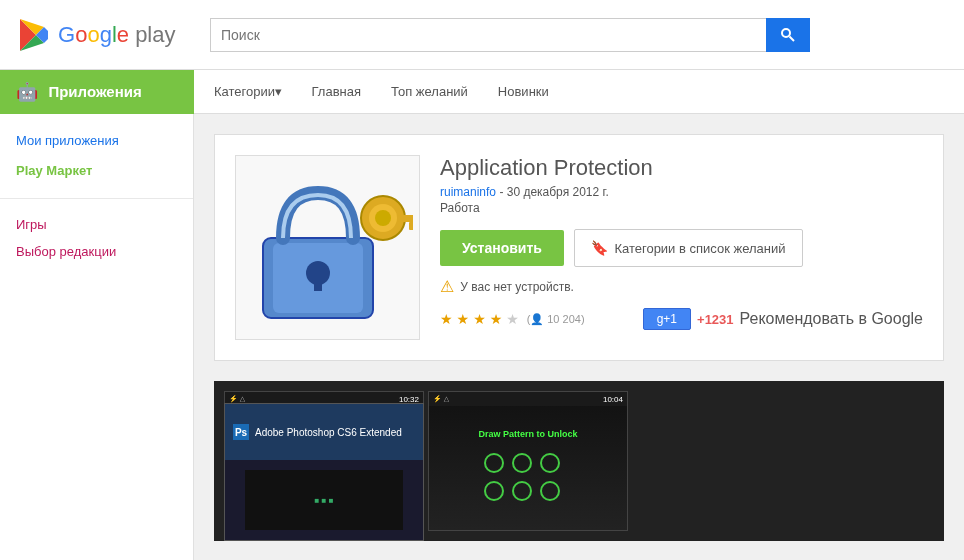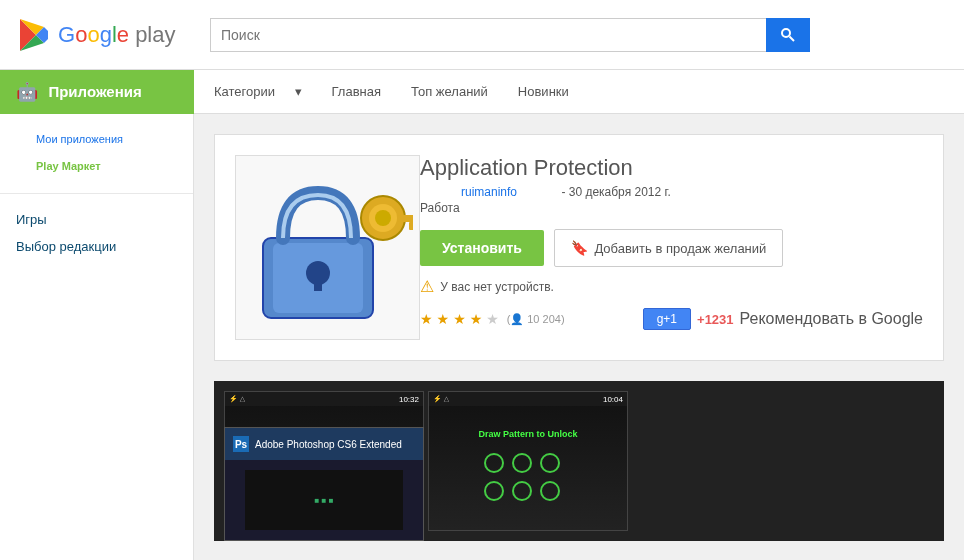--- a/index.html
+++ b/index.html
@@ -87,72 +87,72 @@
       gap: 30px;
       padding: 0 20px;
     }
     .nav-link {
       color: #555;
       font-size: 13px;
       cursor: pointer;
       text-decoration: none;
       display: flex;
       align-items: center;
-      gap: 20px;
+      gap: 0;
     }
 
     
     .main-layout {
       display: flex;
       height: 456px;
     }
 
     
     .sidebar {
       width: 194px;
       background: #fff;
       border-right: 1px solid #e0e0e0;
       padding: 12px 0;
       flex-shrink: 0;
     }
     .sidebar-item {
       padding: 6px 16px;
       cursor: pointer;
       color: #1a73e8;
-      font-size: 11px;
+      font-size: 13px;
       line-height: 1.4;
-      margin-left: 20px;
     }
     .sidebar-item.active { color: #78c443; font-weight: bold; }
     .sidebar-section {
       margin-top: 12px;
       padding-top: 12px;
       border-top: 1px solid #e8e8e8;
     }
     .sidebar-section-item {
       padding: 6px 16px;
       cursor: pointer;
-      color: #0c4a6e;
+      color: #be185d;
       font-size: 13px;
     }
 
     
     .content {
       flex: 1;
       background: #f0f0f0;
       overflow-y: auto;
       padding: 20px;
     }
 
     
     .app-card {
       background: #fff;
       border: 1px solid #ddd;
       padding: 20px;
       display: flex;
+      gap: 20px;
       margin-bottom: 20px;
     }
     .app-icon-area {
       width: 185px;
       height: 185px;
       background: #f8f8f8;
       border: 1px solid #ddd;
       display: flex;
       align-items: center;
       justify-content: center;
@@ -165,21 +165,21 @@
       font-size: 22px;
       color: #555;
       font-weight: normal;
       margin-bottom: 4px;
     }
     .app-author {
       color: #1a73e8;
       font-size: 12px;
       margin-bottom: 2px;
     }
-    .app-author span { color: #555; margin-left: 41px; }
+    .app-author span { color: #555; }
     .app-category {
       color: #555;
       font-size: 12px;
       margin-bottom: 14px;
     }
     .app-actions {
       display: flex;
       gap: 10px;
       align-items: center;
       margin-bottom: 10px;
@@ -330,21 +330,21 @@
       position: absolute;
       bottom: 0;
       left: 10px;
       width: 200px;
       background: #2a2a2a;
       border: 1px solid #555;
       z-index: 10;
     }
     .ps-title-bar {
       background: #1e3a5f;
-      padding: 8px 8px;
+      padding: 20px 8px;
       display: flex;
       align-items: center;
       gap: 6px;
     }
     .ps-icon {
       width: 16px;
       height: 16px;
       background: #1a6bb5;
       display: flex;
       align-items: center;
@@ -474,21 +474,21 @@
         <div class="app-author">
           <span style="color:#1a73e8;">ruimaninfo</span>
           <span style="color:#555;">- 30 декабря 2012 г.</span>
         </div>
         <div class="app-category">Работа</div>
 
         <div class="app-actions">
           <button class="install-btn">Установить</button>
           <button class="wishlist-btn">
             <span style="font-size:14px;">🔖</span>
-            <span>Добавить в продаж желаний</span>
+            <span>Категории в список желаний</span>
           </button>
         </div>
 
         <div class="warning-area">
           <span class="warning-icon">⚠</span>
           <span>У вас нет устройств.</span>
         </div>
 
         <div class="rating-area">
           <div class="stars-area">

